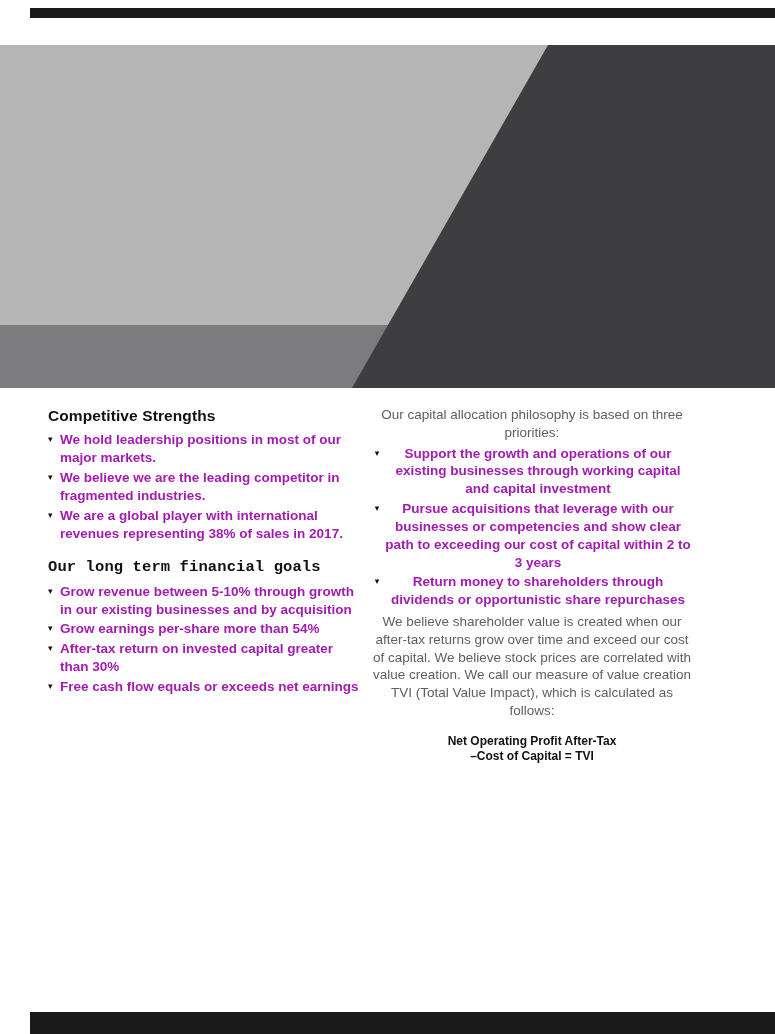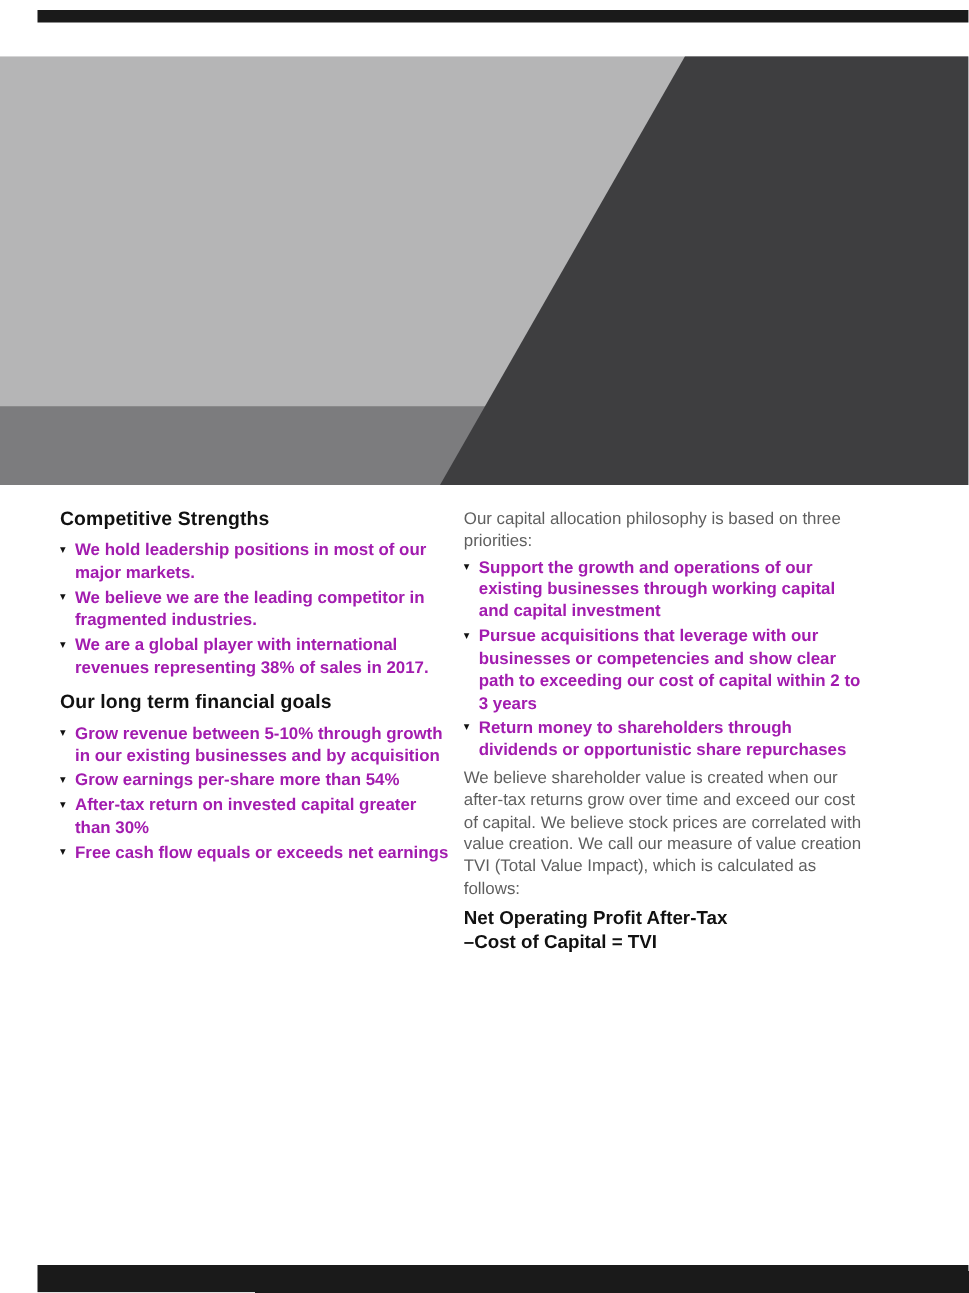--- a/index.html
+++ b/index.html
@@ -42,30 +42,30 @@
   .hero .strip{fill:var(--hero-mid);}
   .hero .wedge{fill:var(--hero-dark);}
 
   .col{
     position:absolute;
     top:406px;
     font-size:13.5px;
     line-height:1.32;
   }
   .col-left{left:48px;width:316px;}
-  .col-right{left:371px;width:322px;}
+  .col-right{left:371px;width:322px;text-align:center;}
 
   h2.sec{
     font-size:15.5px;
     font-weight:700;
     letter-spacing:.1px;
     margin-bottom:5px;
     color:#111;
   }
-  .mt{margin-top:10px;}
+  .mt{margin-top:15px;font-family:Liberation Mono, monospace;}
 
   .bullet{
     display:flex;
     align-items:flex-start;
     margin-bottom:2px;
   }
   .bullet .glyph{
     flex:0 0 auto;
     width:12px;
     font-size:9px;
@@ -76,22 +76,22 @@
   .bullet .btext{flex:1;}
   .bold-list .btext{font-weight:700;color:#a21caf;}
 
   .gray-par{
     color:var(--gray-text);
     font-weight:400;
     margin-bottom:3px;
   }
   .right-bullets{margin-bottom:4px;}
   .formula{
-    margin-top:6px;
-    font-size:15px;
+    margin-top:14px;
+    font-size:12px;
     font-weight:700;
     line-height:1.25;
     color:#111;
   }
 </style>
 </head>
 <body>
 
 <div class="page">
 

